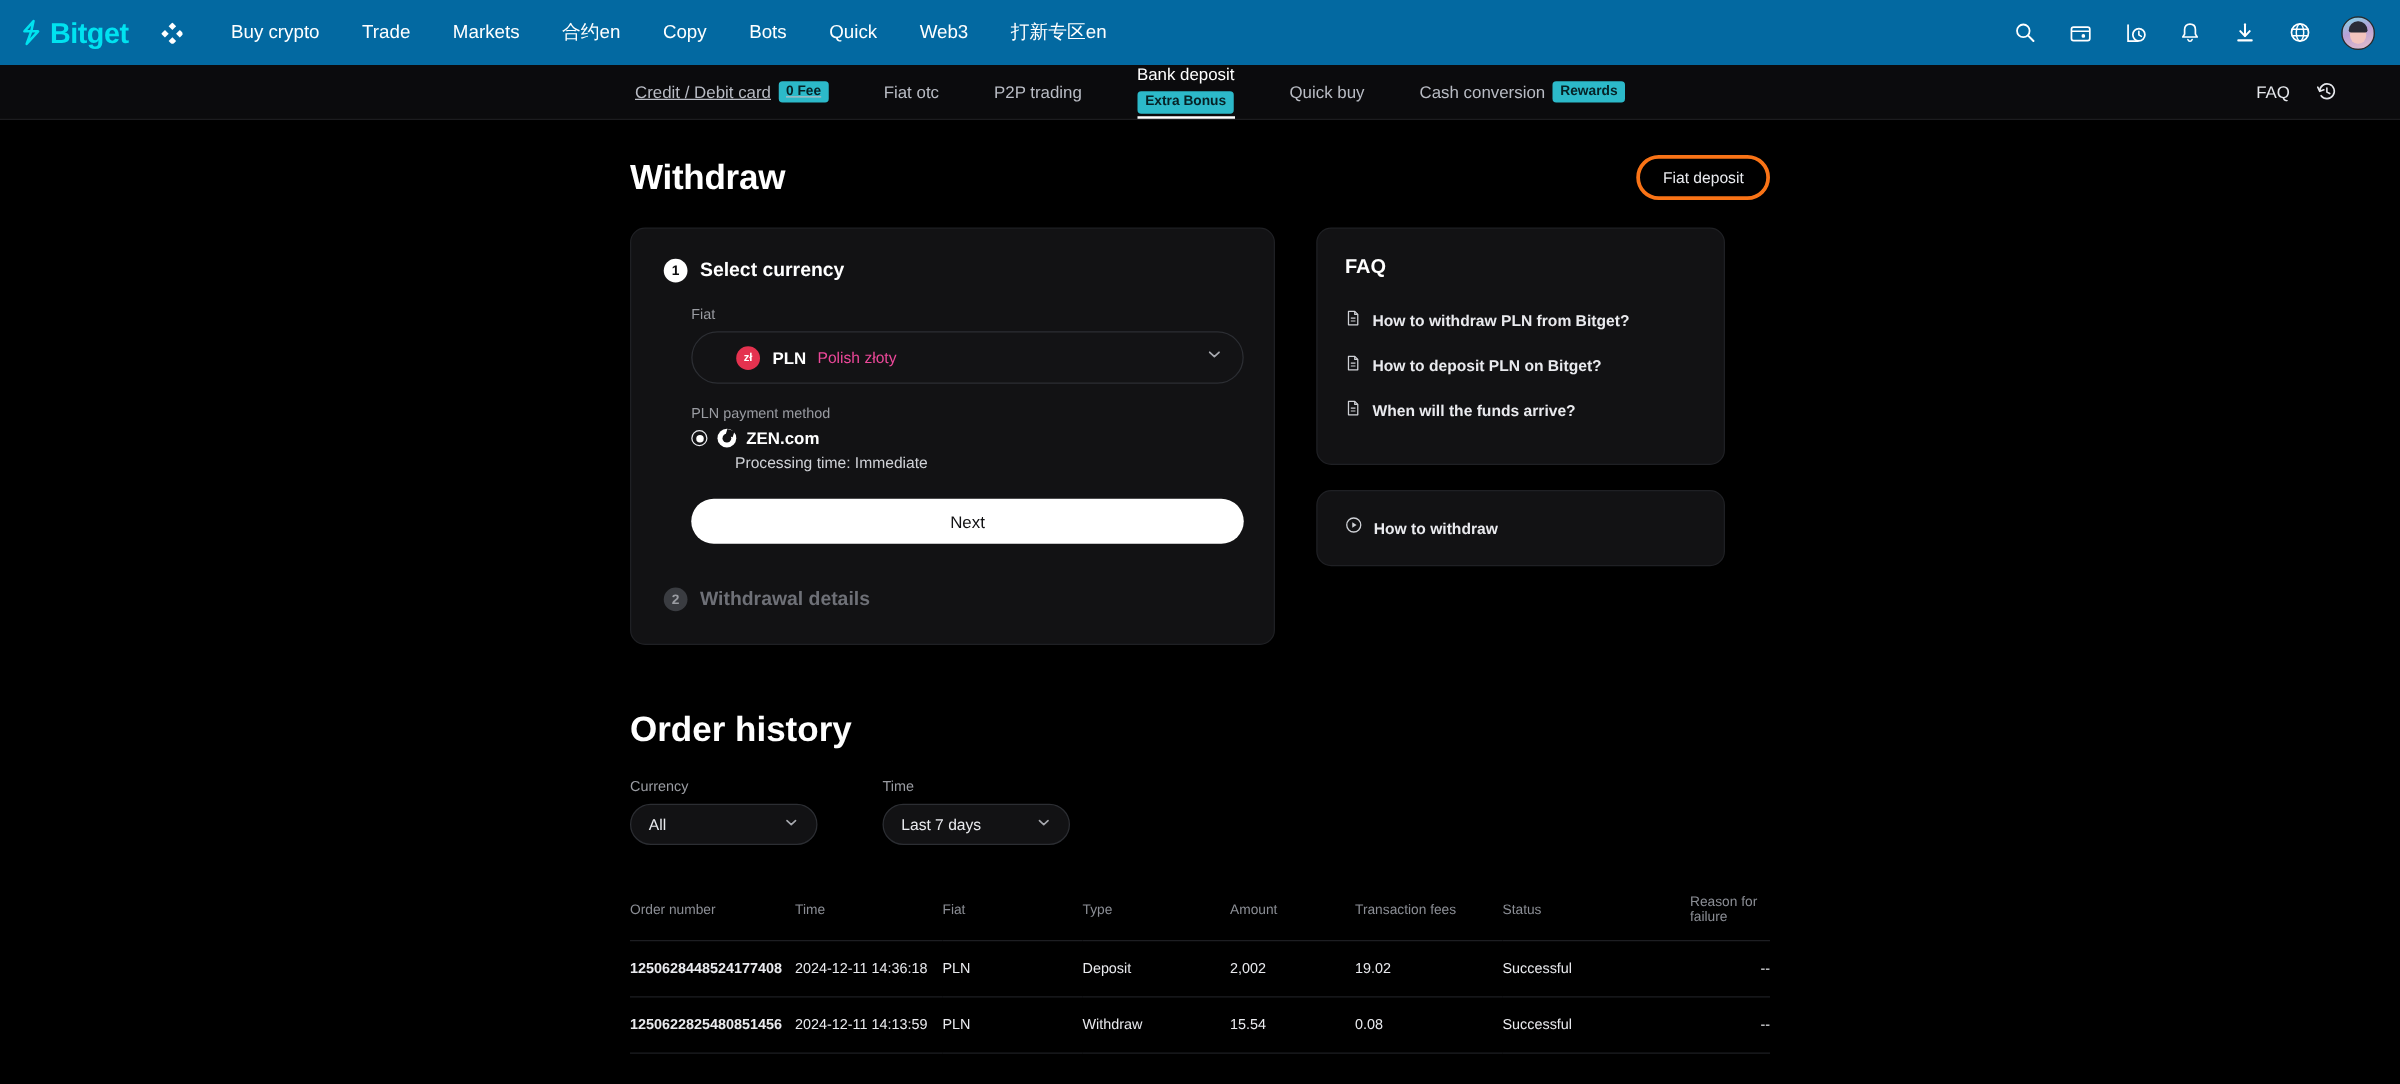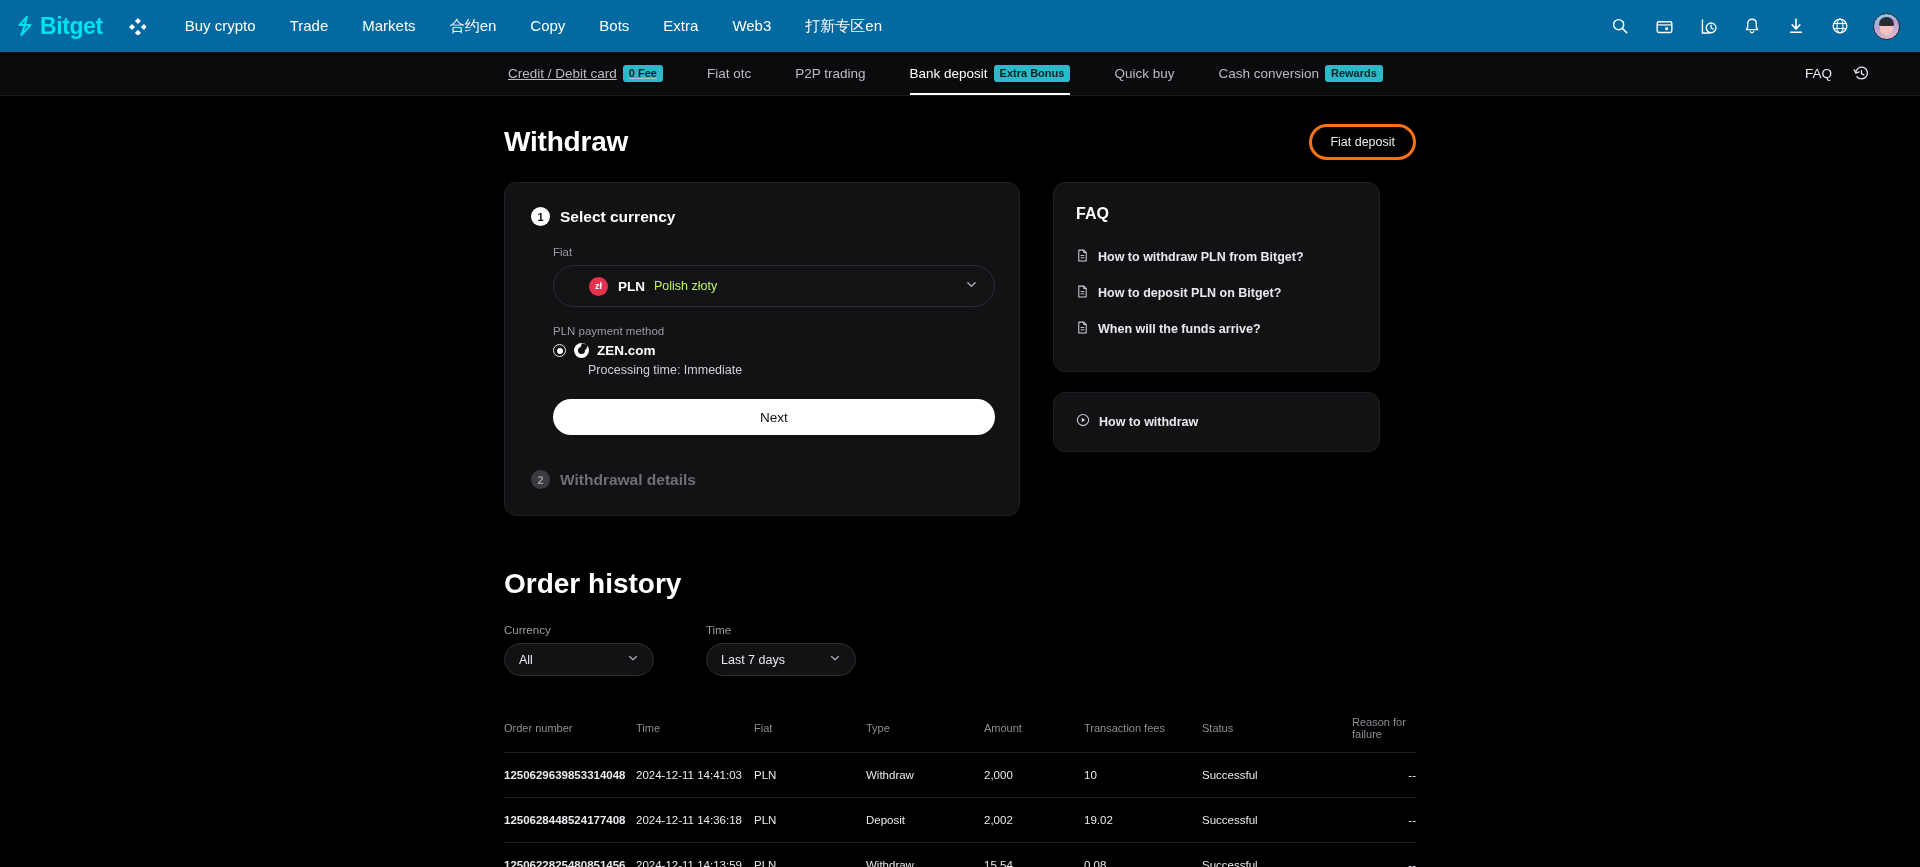--- a/index.html
+++ b/index.html
@@ -64,21 +64,21 @@
     position: relative;
   }
   .subnav-tabs { display: flex; align-items: center; height: 100%; }
   .subtab {
     display: flex; align-items: center; gap: 6px;
     height: 100%; padding: 0 22px;
     font-size: 13.5px; color: #b9bcc4; cursor: pointer;
     position: relative; white-space: nowrap;
   }
   .subtab:first-child { padding-left: 0; text-decoration: underline; }
-  .subtab.active { color: #ffffff; font-weight: normal; }
+  .subtab.active { color: #ffffff; font-weight: normal; flex-direction: column; }
   .subtab.active::after {
     content: ""; position: absolute; bottom: 0; left: 22px; right: 22px;
     height: 2px; background: #ffffff;
   }
   .badge {
     background: #2cb9c9; color: #062125;
     font-size: 11px; font-weight: bold;
     padding: 2px 6px; border-radius: 3px; line-height: 1.25;
   }
   .subnav-right {
@@ -135,21 +135,21 @@
     background: #131315; display: flex; align-items: center;
     padding: 0 16px 0 14px; cursor: pointer; width: 442px;
   }
   .coin-dot {
     width: 19px; height: 19px; border-radius: 50%;
     background: #e4324f; color: #ffffff; font-size: 9px; font-weight: bold;
     display: flex; align-items: center; justify-content: center;
     margin-right: 10px; flex: 0 0 19px; margin-left: 21px;
   }
   .coin-code { font-size: 13.5px; font-weight: bold; margin-right: 9px; }
-  .coin-name { font-size: 12.5px; color: #bef264; text-align: center; }
+  .coin-name { font-size: 12.5px; color: #ec4899; text-align: center; }
   .chev { margin-left: auto; }
 
   .pm-label { font-size: 11.5px; color: #9a9ca2; margin: 18px 0 6px 22px; }
   .pm-row { display: flex; align-items: center; gap: 8px; margin-left: 22px; }
   .radio {
     width: 13px; height: 13px; border-radius: 50%;
     border: 1.5px solid #e9eaee; position: relative; flex: 0 0 13px; cursor: pointer;
   }
   .radio::after {
     content: ""; position: absolute; inset: 2.5px;
@@ -251,21 +251,21 @@
     </svg>
   </span>
 
   <div class="nav-links">
     <div class="nav-link">Buy crypto</div>
     <div class="nav-link">Trade</div>
     <div class="nav-link">Markets</div>
     <div class="nav-link">合约en</div>
     <div class="nav-link">Copy</div>
     <div class="nav-link">Bots</div>
-    <div class="nav-link">Extra</div>
+    <div class="nav-link">Quick</div>
     <div class="nav-link">Web3</div>
     <div class="nav-link">打新专区en</div>
   </div>
 
   <div class="nav-right">
     <span class="nav-icon">
       <svg width="18" height="18" viewBox="0 0 20 20">
         <circle cx="8.5" cy="8.5" r="5.6" fill="none" stroke="#fff" stroke-width="1.6"></circle>
         <line x1="12.8" y1="12.8" x2="17.5" y2="17.5" stroke="#fff" stroke-width="1.8" stroke-linecap="round"></line>
       </svg>
@@ -490,30 +490,20 @@
           <th class="c-time">Time</th>
           <th class="c-fiat">Fiat</th>
           <th class="c-type">Type</th>
           <th class="c-amt">Amount</th>
           <th class="c-fee">Transaction fees</th>
           <th class="c-status">Status</th>
           <th class="c-reason">Reason for failure</th>
         </tr>
       </thead>
       <tbody>
-        <tr>
-          <td class="c-order num">1250629639853314048</td>
-          <td class="c-time">2024-12-11 14:41:03</td>
-          <td class="c-fiat">PLN</td>
-          <td class="c-type">Withdraw</td>
-          <td class="c-amt">2,000</td>
-          <td class="c-fee">10</td>
-          <td class="c-status">Successful</td>
-          <td class="c-reason">--</td>
-        </tr>
         <tr>
           <td class="c-order num">1250628448524177408</td>
           <td class="c-time">2024-12-11 14:36:18</td>
           <td class="c-fiat">PLN</td>
           <td class="c-type">Deposit</td>
           <td class="c-amt">2,002</td>
           <td class="c-fee">19.02</td>
           <td class="c-status">Successful</td>
           <td class="c-reason">--</td>
         </tr>

